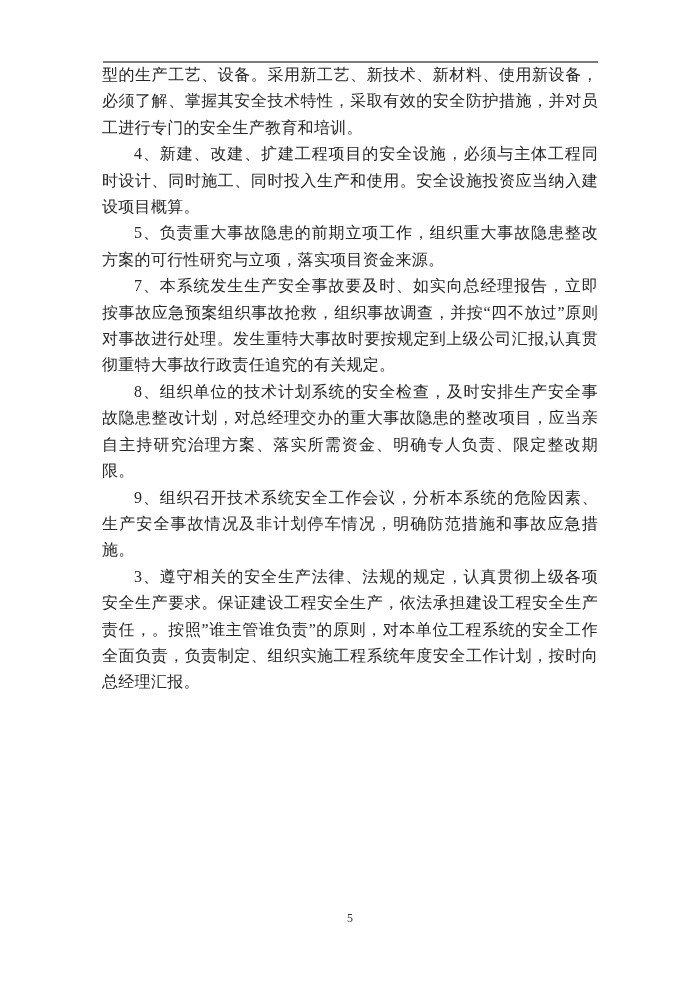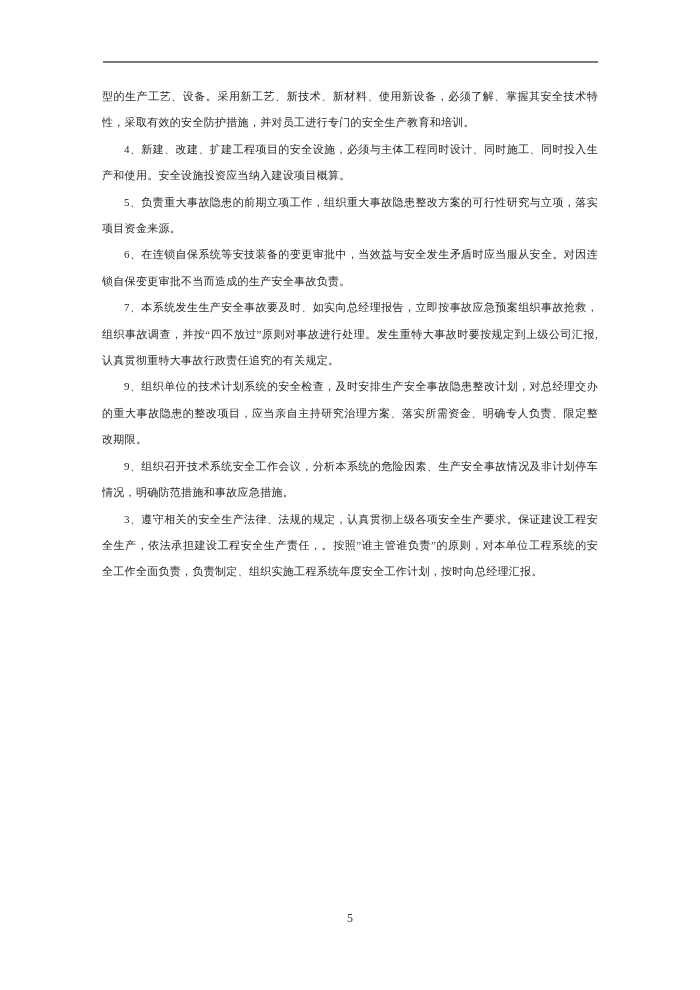--- a/index.html
+++ b/index.html
@@ -19,23 +19,23 @@
     position: absolute;
     left: 103px;
     top: 61px;
     width: 495px;
     height: 0;
     border-top: 2px solid #7b7b7b;
   }
   .body-text {
     position: absolute;
     left: 102px;
-    top: 83px;
+    top: 62px;
     width: 496px;
-    font-size: 11px;
+    font-size: 16px;
     line-height: 26.4px;
     color: #262626;
     text-align: justify;
     text-justify: inter-ideograph;
     letter-spacing: 0.3px;
   }
   .body-text p {
     margin: 0;
     padding: 0;
     text-indent: 2em;
@@ -56,23 +56,22 @@
 </head>
 <body>
 
 <div class="page">
   <div class="header-rule"></div>
 
   <div class="body-text">
       <p class="no-indent">型的生产工艺、设备。采用新工艺、新技术、新材料、使用新设备，必须了解、掌握其安全技术特性，采取有效的安全防护措施，并对员工进行专门的安全生产教育和培训。</p>
       <p>4、新建、改建、扩建工程项目的安全设施，必须与主体工程同时设计、同时施工、同时投入生产和使用。安全设施投资应当纳入建设项目概算。</p>
       <p>5、负责重大事故隐患的前期立项工作，组织重大事故隐患整改方案的可行性研究与立项，落实项目资金来源。</p>
-      <p>6、在连锁自保系统等安技装备的变更审批中，当效益与安全发生矛盾时应当服从安全。对因连锁自保变更审批不当而造成的生产安全事故负责。</p>
       <p>7、本系统发生生产安全事故要及时、如实向总经理报告，立即按事故应急预案组织事故抢救，组织事故调查，并按“四不放过”原则对事故进行处理。发生重特大事故时要按规定到上级公司汇报,认真贯彻重特大事故行政责任追究的有关规定。</p>
-      <p>9、组织单位的技术计划系统的安全检查，及时安排生产安全事故隐患整改计划，对总经理交办的重大事故隐患的整改项目，应当亲自主持研究治理方案、落实所需资金、明确专人负责、限定整改期限。</p>
+      <p>8、组织单位的技术计划系统的安全检查，及时安排生产安全事故隐患整改计划，对总经理交办的重大事故隐患的整改项目，应当亲自主持研究治理方案、落实所需资金、明确专人负责、限定整改期限。</p>
       <p>9、组织召开技术系统安全工作会议，分析本系统的危险因素、生产安全事故情况及非计划停车情况，明确防范措施和事故应急措施。</p>
       <p>3、遵守相关的安全生产法律、法规的规定，认真贯彻上级各项安全生产要求。保证建设工程安全生产，依法承担建设工程安全生产责任，。按照”谁主管谁负责”的原则，对本单位工程系统的安全工作全面负责，负责制定、组织实施工程系统年度安全工作计划，按时向总经理汇报。</p>
     </div>
 
   <div class="footer">
     <span>5</span>
   </div>
 </div>
 
 </body></html>

